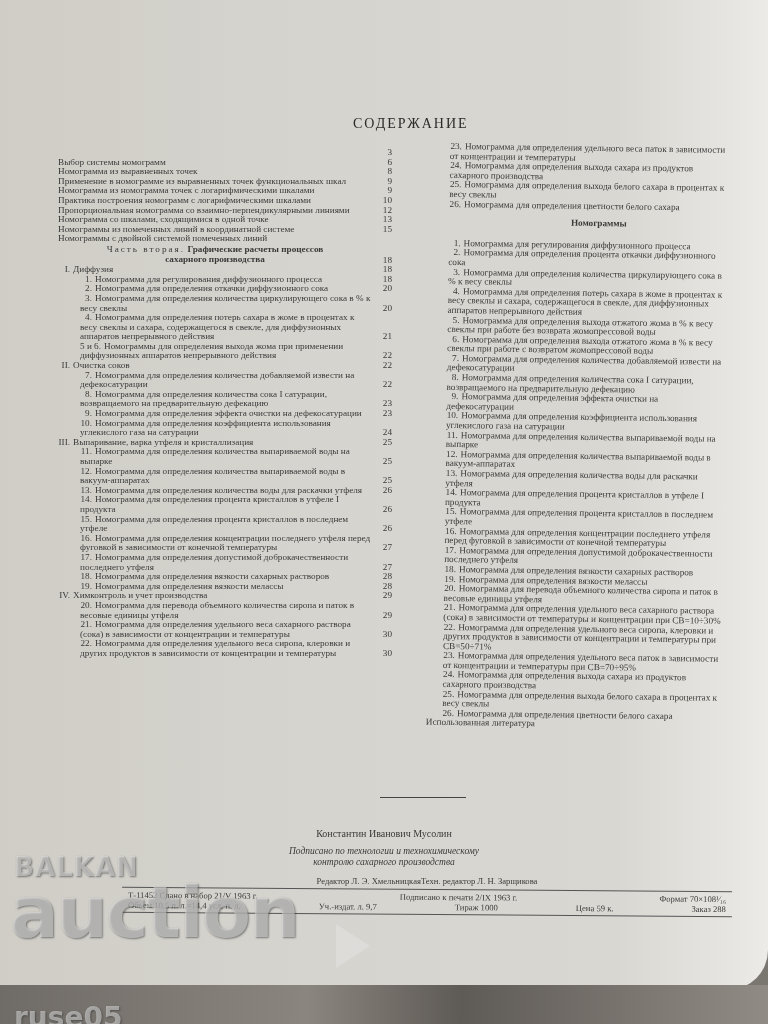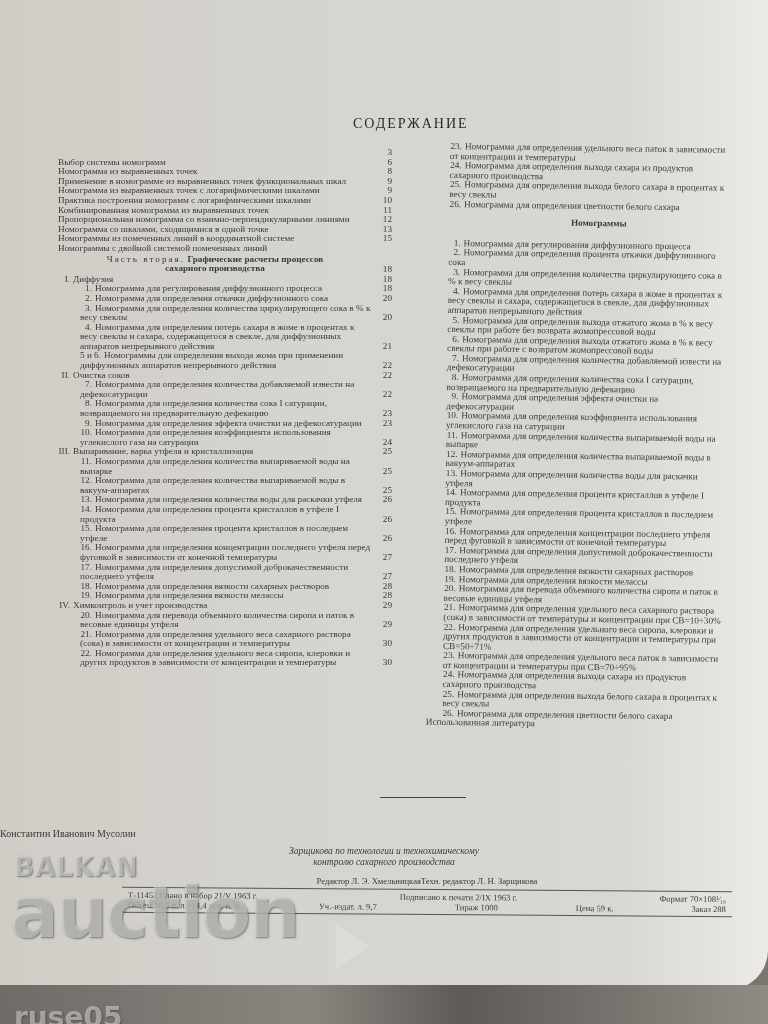--- a/index.html
+++ b/index.html
@@ -27,21 +27,21 @@
   .row { display:flex; align-items:flex-end; position:relative; }
   .row .txt { flex:1; padding-right:6px; }
   .row .pg { width:14px; text-align:right; }
   .indent2 { padding-left:22px; }
   .sec-head { text-align:center; margin:1px 0; }
   .sec-head .spaced { letter-spacing:2px; }
   .sec-head b { font-weight:bold; }
   .num { display:inline-block; min-width:12px; text-align:right; margin-right:3px; }
   .noms-heading { text-align:center; font-weight:bold; margin:8px 0 12px 0; }
   .rule-short { position:absolute; left:380px; top:797px; width:86px; height:1px; background:#444; }
-  .author { position:absolute; left:0; width:768px; top:828px; font-size:10px;font-family:Liberation Serif, serif; }
+  .author { position:absolute; left:0; width:768px; text-align:center; top:828px; font-size:10px;font-family:Liberation Serif, serif; }
   .book-title { position:absolute; left:0; width:768px; text-align:center; top:846px; font-size:9.5px; font-style:italic; line-height:11px; }
   .imprint { position:absolute; left:122px; top:876px; width:610px; font-size:8.6px; }
   .imprint .editors { display:flex; justify-content:center; padding:0 6px; }
   .imprint .box { border-top:1px solid #555; border-bottom:1px solid #555; margin-top:3px; padding:2px 6px; transform:rotate(0.4deg); }
   .imprint .line { display:flex; justify-content:space-between; }
   .imprint .printer { text-align:center; margin-top:3px; }
   .wm { position:absolute; font-family:"DejaVu Sans", sans-serif; font-weight:bold; color:rgba(225,225,225,0.55); text-shadow:1px 1px 2px rgba(60,60,60,0.6); }
   .wm-balkan { left:14px; top:852px; font-size:26px; letter-spacing:1px; }
   .wm-auction { left:10px; top:870px; font-size:72px; letter-spacing:-2px; }
   .wm-ruse { left:14px; top:968px; font-size:28px;margin-top:33px; }
@@ -67,30 +67,26 @@
       </div>
       <div class="row ">
         <span class="txt"><span>Номограмма из выравненных точек</span></span>
         <span class="pg">8</span>
       </div>
       <div class="row ">
         <span class="txt"><span>Применение в номограмме из выравненных точек функциональных шкал</span></span>
         <span class="pg">9</span>
       </div>
       <div class="row ">
-        <span class="txt"><span>Номограмма из выравненных точек с логарифмическими шкалами</span></span>
+        <span class="txt"><span>Номограмма из номограмма точек с логарифмическими шкалами</span></span>
         <span class="pg">9</span>
       </div>
       <div class="row ">
         <span class="txt"><span>Практика построения номограмм с логарифмическими шкалами</span></span>
         <span class="pg">10</span>
-      </div>
-      <div class="row ">
-        <span class="txt"><span>Комбинированная номограмма из выравненных точек</span></span>
-        <span class="pg">11</span>
       </div>
       <div class="row ">
         <span class="txt"><span>Пропорциональная номограмма со взаимно-перпендикулярными линиями</span></span>
         <span class="pg">12</span>
       </div>
       <div class="row ">
         <span class="txt"><span>Номограмма со шкалами, сходящимися в одной точке</span></span>
         <span class="pg">13</span>
       </div>
       <div class="row ">
@@ -341,21 +337,21 @@
       </div>
     </div>
   <div class="row">
     <span class="txt" style="margin-left:-16px">Использованная литература</span>
   </div>
 </div>
 
 <div class="rule-short"></div>
 <div class="author">Константин Иванович Мусолин</div>
 <div class="book-title">
-  <div>Зарщикова по технологии и технохимическому</div>
+  <div>Подписано по технологии и технохимическому</div>
   <div>контролю сахарного производства</div>
 </div>
 
 <div class="imprint">
   <div class="editors">
     <span>Редактор Л. Э. Хмельницкая</span>
     <span>Техн. редактор Л. Н. Зарщикова</span>
   </div>
   <div class="box">
     <div class="line">

